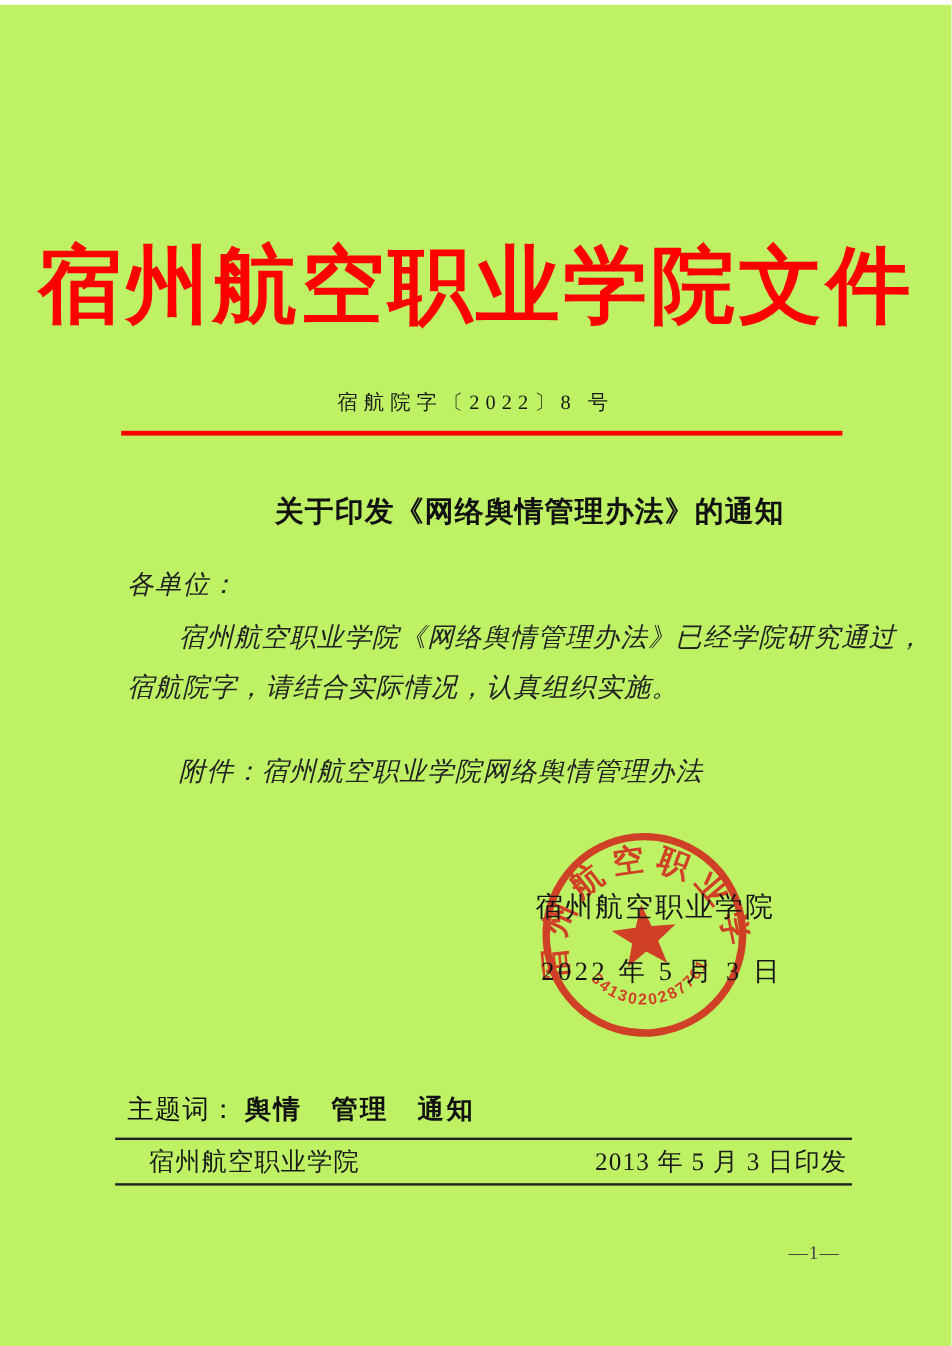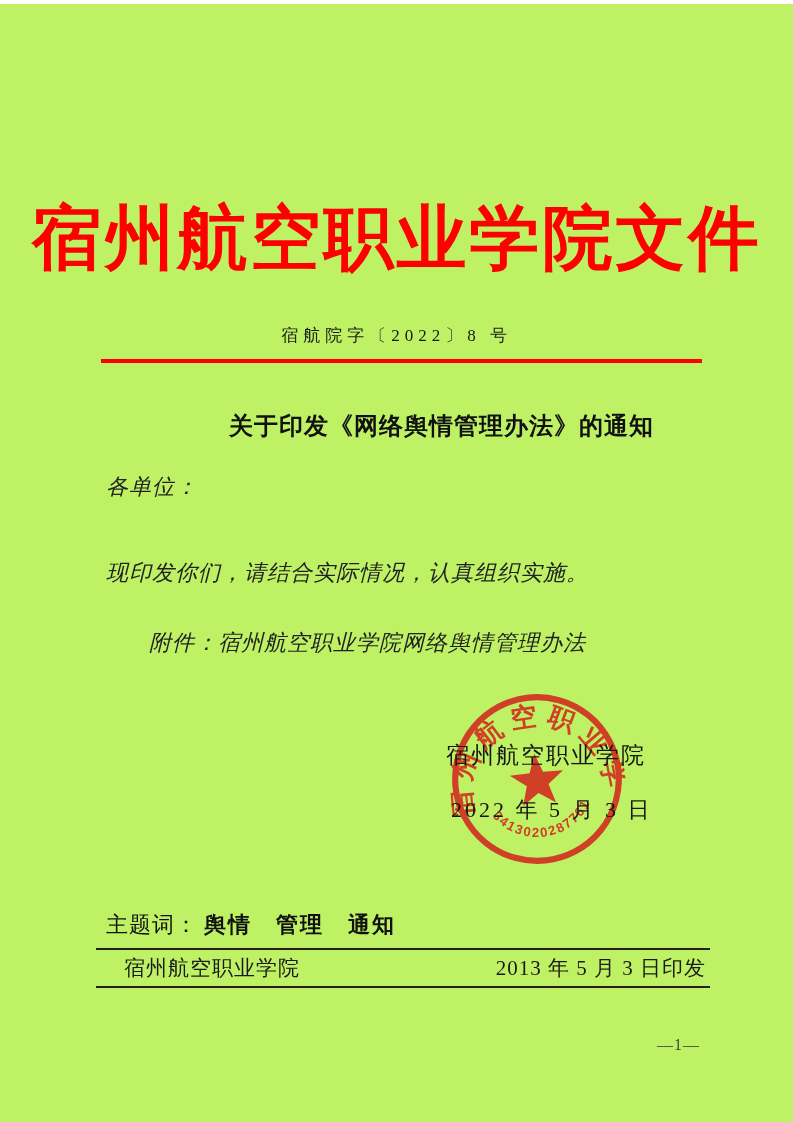--- a/index.html
+++ b/index.html
@@ -111,21 +111,22 @@
 
   <div class="org-title">宿州航空职业学院文件</div>
 
   <div class="doc-number">宿航院字〔2022〕8 号</div>
 
   <div class="red-line"></div>
 
   <div class="notice-title">关于印发《网络舆情管理办法》的通知</div>
 
   <div class="body-text salutation">各单位：</div>
-  <div class="body-text body-l2">现印发你们，请结合实际情况，认真组织实施。</div>
+  <div class="body-text body-l1">宿州航空职业学院《网络舆情管理办法》已经学院研究通过，</div>
+  <div class="body-text body-l2">宿航院字，请结合实际情况，认真组织实施。</div>
 
   <div class="body-text attachment">附件：宿州航空职业学院网络舆情管理办法</div>
 
   <svg class="seal" viewBox="0 0 200 200" aria-hidden="true">
     <circle cx="100" cy="100" r="93" fill="none" stroke-width="7" stroke="#d2281e"></circle>
     <defs>
       <path id="sealTopArc" d="M 27,140 A 77,77 0 1 1 173,140" fill="none"></path>
       <path id="sealBottomArc" d="M 44,135 A 66,66 0 0 0 156,135" fill="none"></path>
     </defs>
     <text font-size="30" font-weight="bold" letter-spacing="9" font-family="Liberation Serif, DejaVu Serif, serif" fill="#d2281e">

